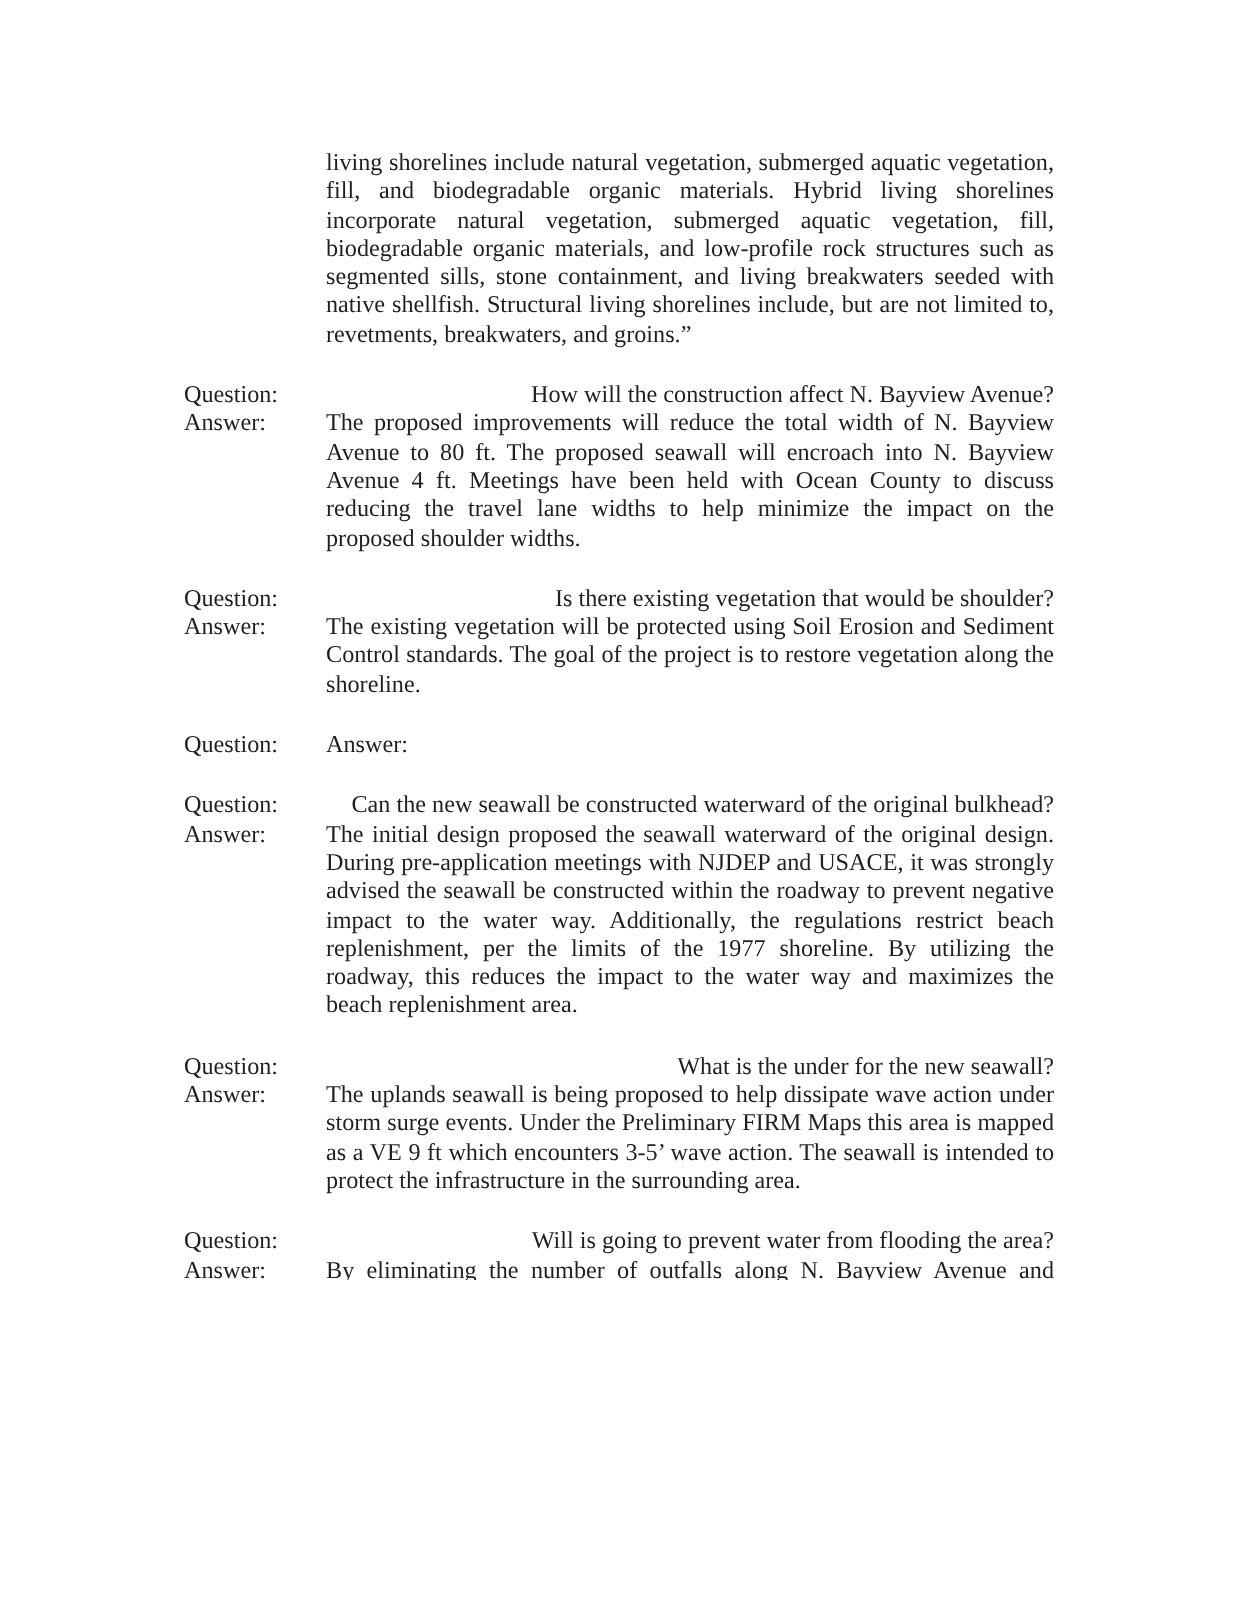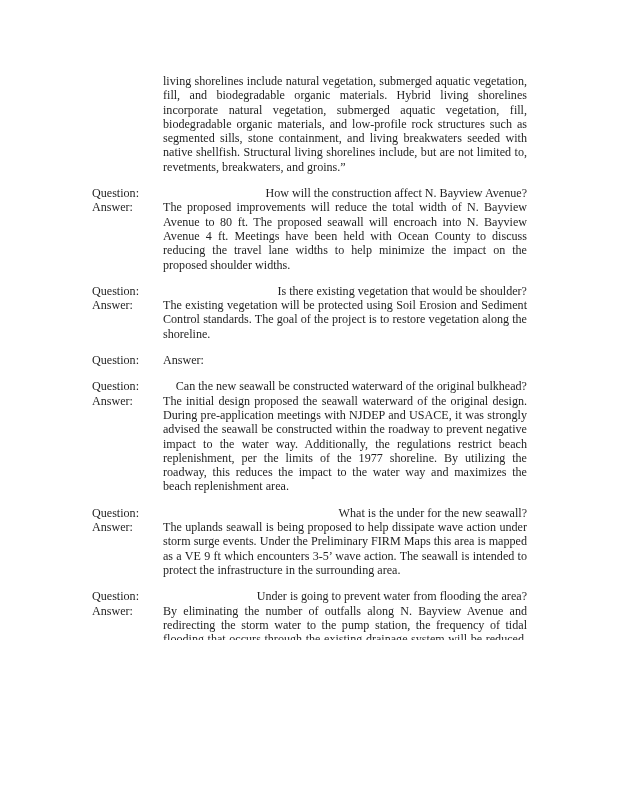--- a/index.html
+++ b/index.html
@@ -24,21 +24,21 @@
     top: 74px;
     width: 435px;
   }
   p.intro {
     margin: 0 0 12px 71px;
     text-align: justify;
   }
   .qa {
     display: grid;
     grid-template-columns: 71px 1fr;
-    margin: 0 0 12px 0;
+    margin: 16px 0 12px 0;
   }
   .qa .label {
     text-align: left;
   }
   .qa .q-text {
     text-align: right;
   }
   .qa .a-text {
     text-align: justify;
   }
@@ -110,21 +110,21 @@
 
     <div class="qa">
       <div class="label">Question:</div>
       <div class="q-text">What is the under for the new seawall?</div>
       <div class="label">Answer:</div>
       <div class="a-text">The uplands seawall is being proposed to help dissipate wave action under storm surge events. Under the Preliminary FIRM Maps this area is mapped as a VE 9 ft which encounters 3-5’ wave action. The seawall is intended to protect the infrastructure in the surrounding area.</div>
     </div>
 
     <div class="qa">
       <div class="label">Question:</div>
-      <div class="q-text">Under is going to prevent water from flooding the area?</div>
+      <div class="q-text">Will is going to prevent water from flooding the area?</div>
       <div class="label">Answer:</div>
       <div class="a-text">By eliminating the number of outfalls along N. Bayview Avenue and redirecting the storm water to the pump station, the frequency of tidal flooding that occurs through the existing drainage system will be reduced. Flanking will continue to occur at the project limits which will cause flooding of the roadway when the tide exceeds an elevation of 1.7’.</div>
     </div>
 
   </div>
 
   <div class="footer-rule"></div>
   <div class="footer-text"><span class="pagenum">3</span><span class="sep">|</span><span class="pageword">P a g e</span></div>
 </div>
 

